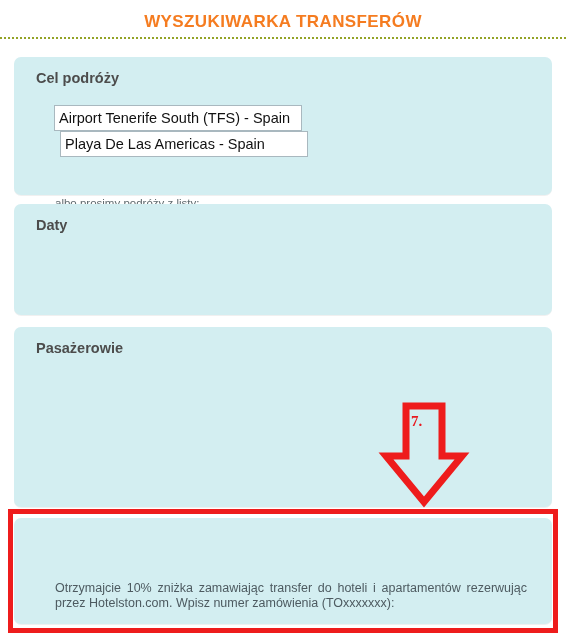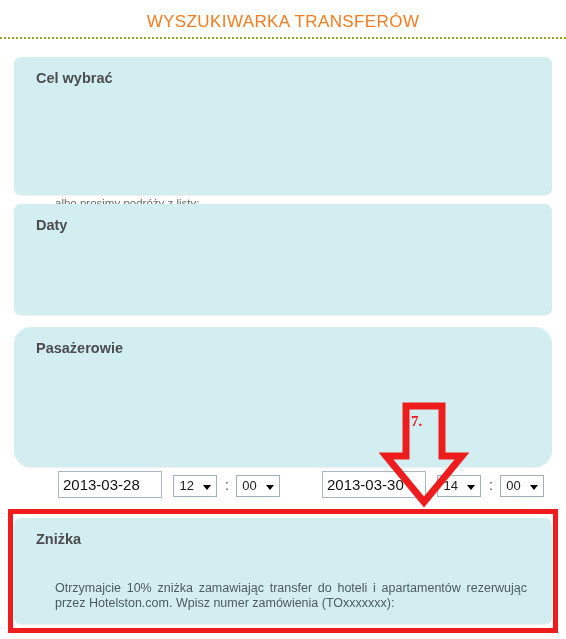--- a/index.html
+++ b/index.html
@@ -13,21 +13,21 @@
     position: relative;
     font-family: "Liberation Sans", sans-serif;
     overflow: hidden;
   }
 
   
   #page-title {
     text-align: center;
     color: #f57c20;
     font-size: 17px;
-    font-weight: normal;
+    font-weight: bold;
     letter-spacing: 0.4px;
     padding: 11px 0 0 0;
     margin: 0;
     height: 22px;
     line-height: 22px;
   }
   #title-divider {
     margin: 4px 0 0 0;
     height: 1px;
     border-top: 2px dotted #93a326;
@@ -143,21 +143,21 @@
     font-size: 13.5px;
     color: #49535a;
     margin-left: 5px;
   }
   .date-row { margin-top: 4px; white-space: nowrap; }
   .date-input { width: 104px; height: 27px; font-size: 15px; }
   .time-sel { width: 44px; margin-left: 7px; }
   .colon { font-size: 14px; color: #4b4b4b; margin: 0 3px; }
 
   
-  #panel-passengers { top: 327px; height: 140px; border-radius: 17px; }
+  #panel-passengers { top: 327px; height: 180px; }
 
   
   #arrow-annotation {
     position: absolute;
     left: 378px;
     top: 400px;
     width: 92px;
     height: 110px;
     pointer-events: none;
   }
@@ -203,22 +203,26 @@
     margin-top: 39px;
   }
 </style>
 </head>
 <body>
 
 <h1 id="page-title">WYSZUKIWARKA TRANSFERÓW</h1>
 <div id="title-divider"></div>
 
 <section class="panel" id="panel-destination">
-  <h2 class="panel-title">Cel wybrać</h2>
-
+  <h2 class="panel-title">Cel podróży</h2>
+
+  <div id="dest-inputs">
+    <input class="txt" id="input-from" type="text" value="Airport Tenerife South (TFS) - Spain" style="">
+    <input class="txt" id="input-to" type="text" value="Playa De Las Americas - Spain" style="">
+  </div>
 
   <div id="dest-hint">albo prosimy podróży z listy:</div>
 
   <div id="dest-selects">
     <span class="sel big" id="select-country">
       <span class="sel-label">Kraj</span>
       <span class="caret"></span>
     </span>
     <span class="sel big" id="select-transfer-from">
       <span class="sel-label">Przejazd od</span>
@@ -280,16 +284,15 @@
 
 <div id="arrow-annotation">
   <svg width="92" height="110" viewBox="0 0 92 110">
     <polygon points="28,6 64,6 64,56 84,56 46,102 8,56 28,56" fill="none" stroke="#ee1c1c" stroke-width="7" stroke-linejoin="miter"></polygon>
   </svg>
   <span id="arrow-number">7.</span>
 </div>
 
 <div id="discount-highlight"></div>
 <section class="panel" id="panel-discount">
-  <h2 class="panel-title">Zniżka</h2>
   <p id="discount-text">Otrzymajcie 10% zniżka zamawiając transfer do hoteli i apartamentów rezerwując przez Hotelston.com. Wpisz numer zamówienia (TOxxxxxxx):</p>
   <input class="txt" id="input-order" type="text" value="TO5152535" style="">
 </section>
 
 </body></html>

